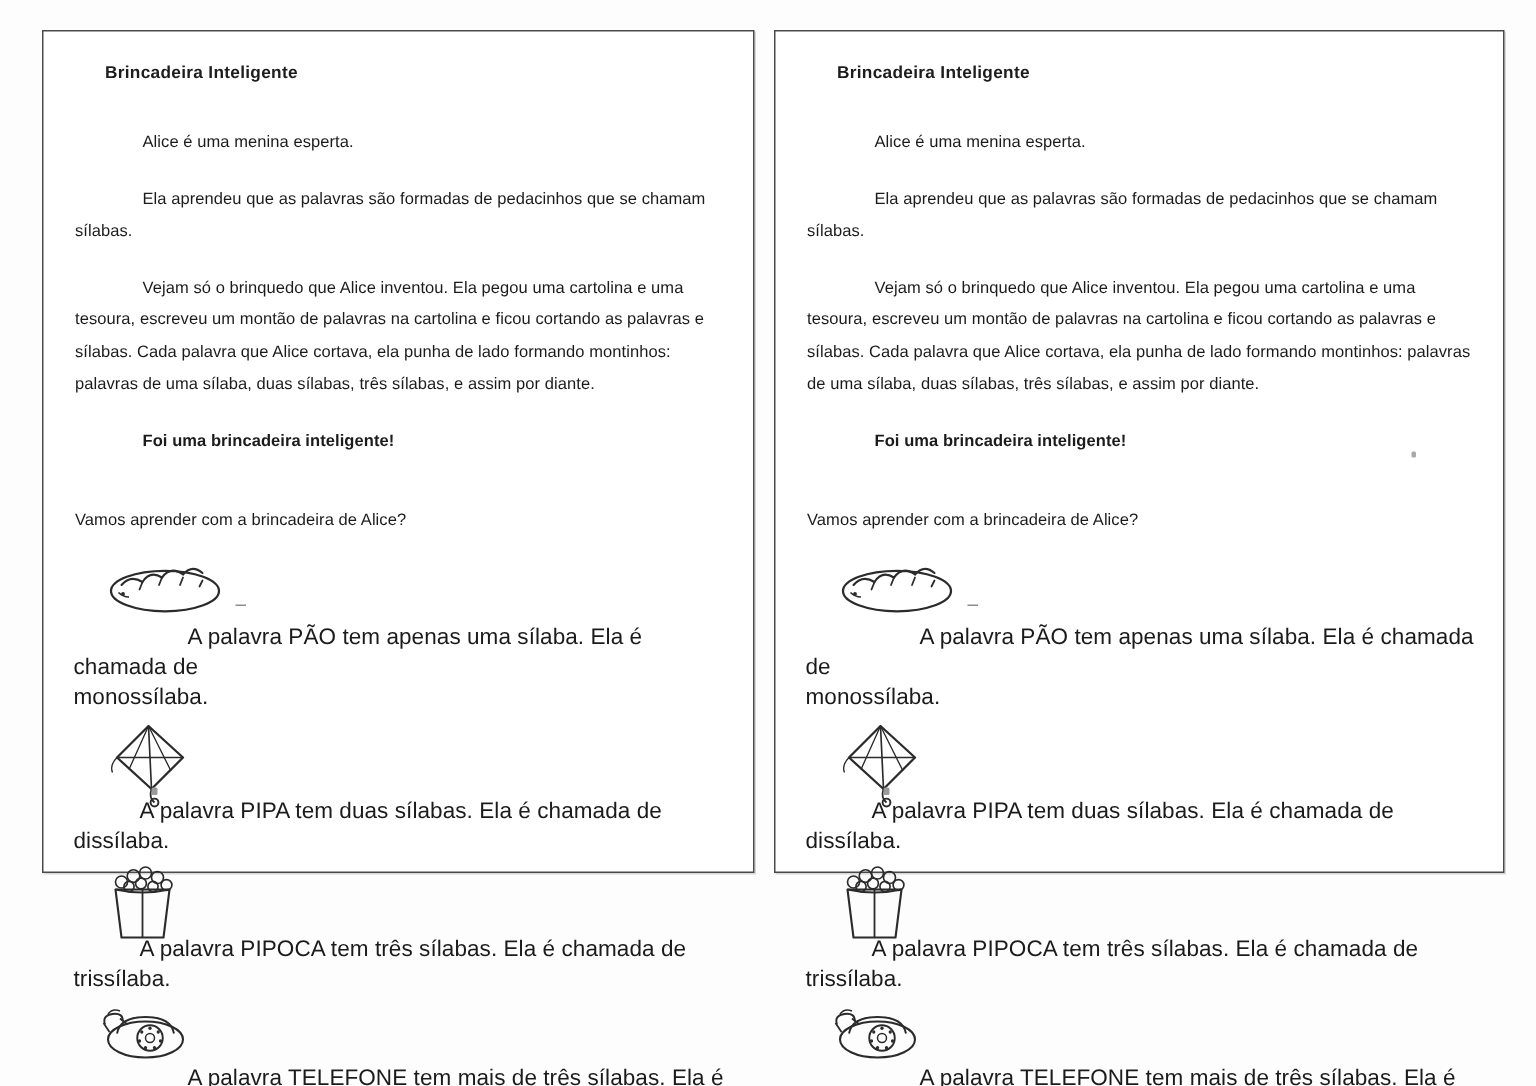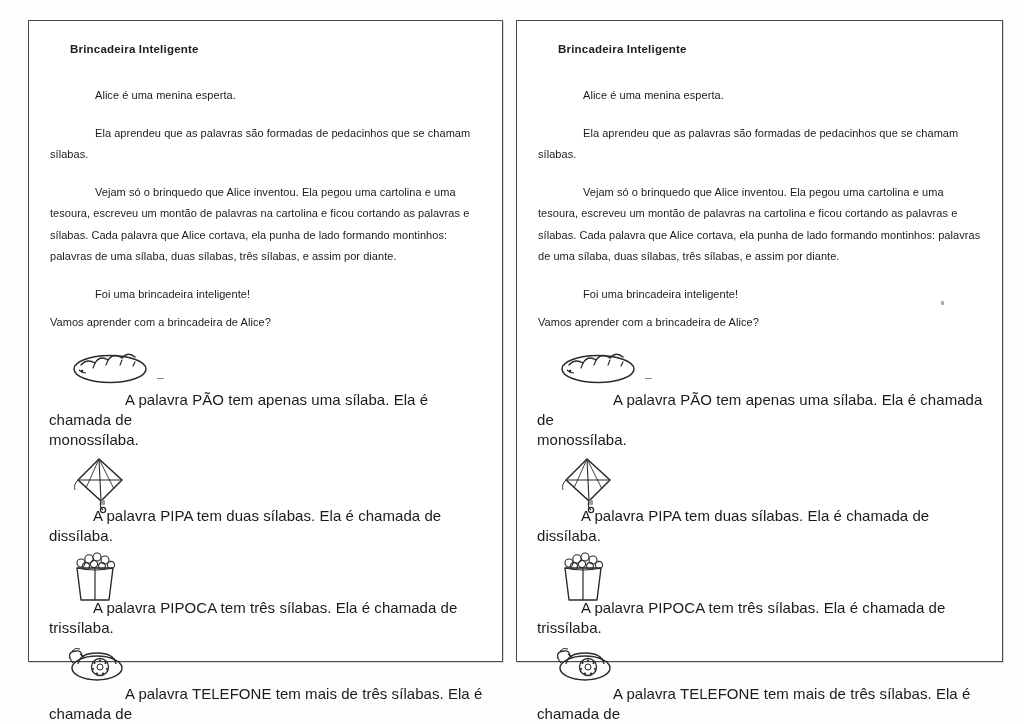--- a/index.html
+++ b/index.html
@@ -22,21 +22,21 @@
   .panels {
     position: absolute;
     left: 0;
     top: 0;
     width: 1024px;
     height: 724px;
   }
   .panel {
     position: absolute;
     top: 20px;
-    height: 642px;
+    height: 562px;
     background: #ffffff;
     border: 1.6px solid #4a4a4a;
     box-sizing: border-box;
     box-shadow: 1px 1px 0 #d8d8d8;
   }
   .panel-left  { left: 28px;  width: 475px; }
   .panel-right { left: 516px; width: 487px; }
 
   .panel-inner {
     position: relative;
@@ -57,21 +57,21 @@
   .para {
     font-size: 11px;
     line-height: 21.5px;
     color: #1b1b1b;
     margin: 0 0 16px 0;
     text-indent: 45px;
     padding-left: 1px;
     letter-spacing: 0.05px;
   }
   .para.no-indent { text-indent: 0; }
-  .para.tight { margin-bottom: 7px; }
+  .para.tight { margin-bottom: 32px; font-weight: bold; }
 
   
   .item {
     position: relative;
     margin-bottom: 6px;
   }
   .item-art {
     position: relative;
     height: 44px;
   }

